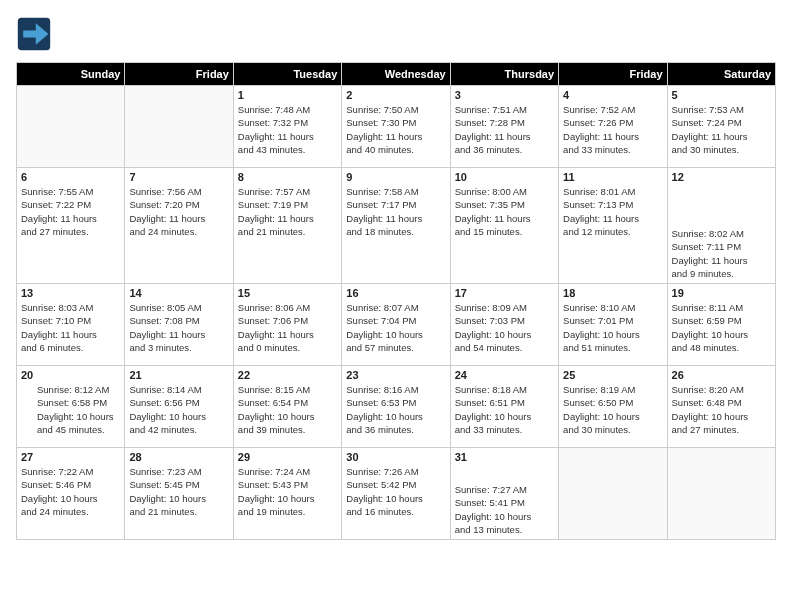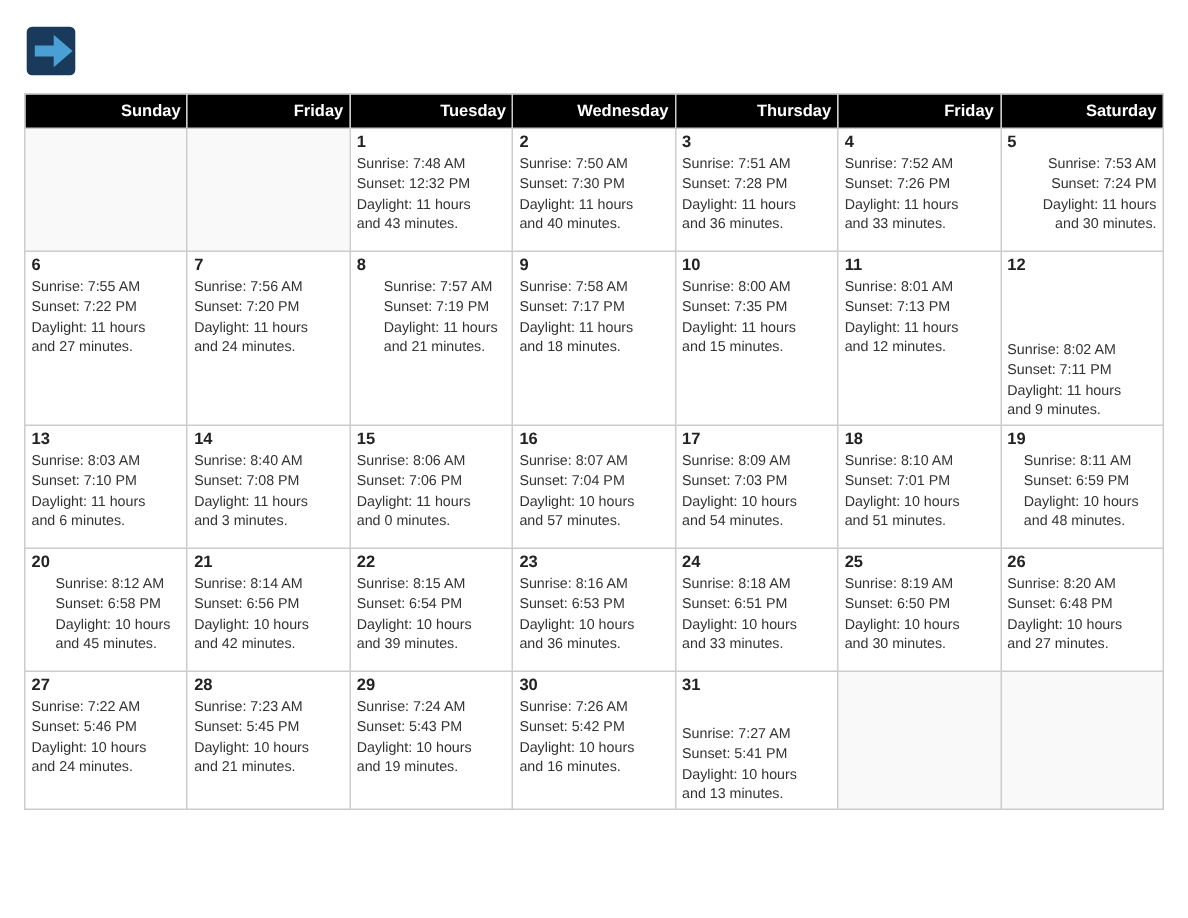--- a/index.html
+++ b/index.html
@@ -124,21 +124,21 @@
           <th>Saturday</th>
         </tr>
     </thead>
     <tbody id="calendar-body">
     <tr>
           <td class="empty"></td>
           <td class="empty"></td>
           <td>
             <span class="day-num">1</span>
             <div class="day-info" style="white-space: pre-line;">Sunrise: 7:48 AM
-Sunset: 12:32 PM
+Sunset: 7:32 PM
 Daylight: 11 hours
 and 43 minutes.</div>
           </td>
           <td>
             <span class="day-num">2</span>
             <div class="day-info" style="white-space: pre-line;">Sunrise: 7:50 AM
 Sunset: 7:30 PM
 Daylight: 11 hours
 and 40 minutes.</div>
           </td>
@@ -151,21 +151,21 @@
           </td>
           <td>
             <span class="day-num">4</span>
             <div class="day-info" style="white-space: pre-line;">Sunrise: 7:52 AM
 Sunset: 7:26 PM
 Daylight: 11 hours
 and 33 minutes.</div>
           </td>
           <td>
             <span class="day-num">5</span>
-            <div class="day-info" style="white-space: pre-line; text-align: right;">Sunrise: 7:53 AM
+            <div class="day-info" style="white-space: pre-line;">Sunrise: 7:53 AM
 Sunset: 7:24 PM
 Daylight: 11 hours
 and 30 minutes.</div>
           </td>
         </tr>
         <tr>
           <td>
             <span class="day-num">6</span>
             <div class="day-info" style="white-space: pre-line;">Sunrise: 7:55 AM
 Sunset: 7:22 PM
@@ -174,21 +174,21 @@
           </td>
           <td>
             <span class="day-num">7</span>
             <div class="day-info" style="white-space: pre-line;">Sunrise: 7:56 AM
 Sunset: 7:20 PM
 Daylight: 11 hours
 and 24 minutes.</div>
           </td>
           <td>
             <span class="day-num">8</span>
-            <div class="day-info" style="white-space: pre-line; margin-left: 18px;">Sunrise: 7:57 AM
+            <div class="day-info" style="white-space: pre-line;">Sunrise: 7:57 AM
 Sunset: 7:19 PM
 Daylight: 11 hours
 and 21 minutes.</div>
           </td>
           <td>
             <span class="day-num">9</span>
             <div class="day-info" style="white-space: pre-line;">Sunrise: 7:58 AM
 Sunset: 7:17 PM
 Daylight: 11 hours
 and 18 minutes.</div>
@@ -218,21 +218,21 @@
         <tr>
           <td>
             <span class="day-num">13</span>
             <div class="day-info" style="white-space: pre-line;">Sunrise: 8:03 AM
 Sunset: 7:10 PM
 Daylight: 11 hours
 and 6 minutes.</div>
           </td>
           <td>
             <span class="day-num">14</span>
-            <div class="day-info" style="white-space: pre-line;">Sunrise: 8:40 AM
+            <div class="day-info" style="white-space: pre-line;">Sunrise: 8:05 AM
 Sunset: 7:08 PM
 Daylight: 11 hours
 and 3 minutes.</div>
           </td>
           <td>
             <span class="day-num">15</span>
             <div class="day-info" style="white-space: pre-line;">Sunrise: 8:06 AM
 Sunset: 7:06 PM
 Daylight: 11 hours
 and 0 minutes.</div>
@@ -253,21 +253,21 @@
           </td>
           <td>
             <span class="day-num">18</span>
             <div class="day-info" style="white-space: pre-line;">Sunrise: 8:10 AM
 Sunset: 7:01 PM
 Daylight: 10 hours
 and 51 minutes.</div>
           </td>
           <td>
             <span class="day-num">19</span>
-            <div class="day-info" style="white-space: pre-line; margin-left: 11px;">Sunrise: 8:11 AM
+            <div class="day-info" style="white-space: pre-line;">Sunrise: 8:11 AM
 Sunset: 6:59 PM
 Daylight: 10 hours
 and 48 minutes.</div>
           </td>
         </tr>
         <tr>
           <td>
             <span class="day-num">20</span>
             <div class="day-info" style="white-space: pre-line; margin-left: 16px;">Sunrise: 8:12 AM
 Sunset: 6:58 PM

